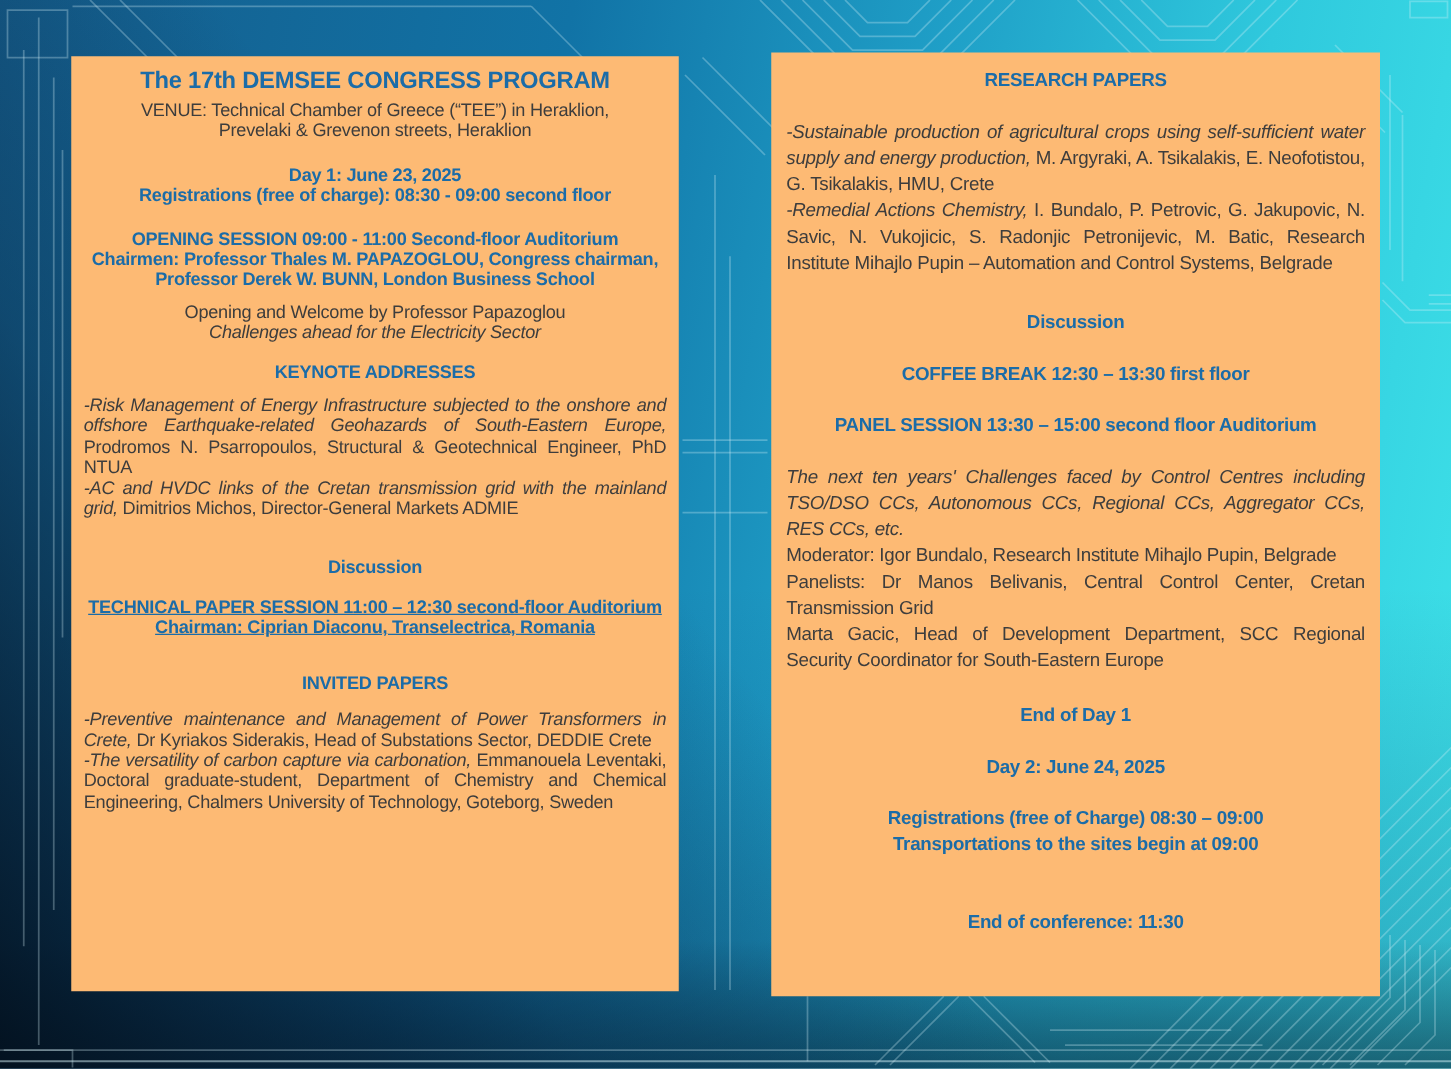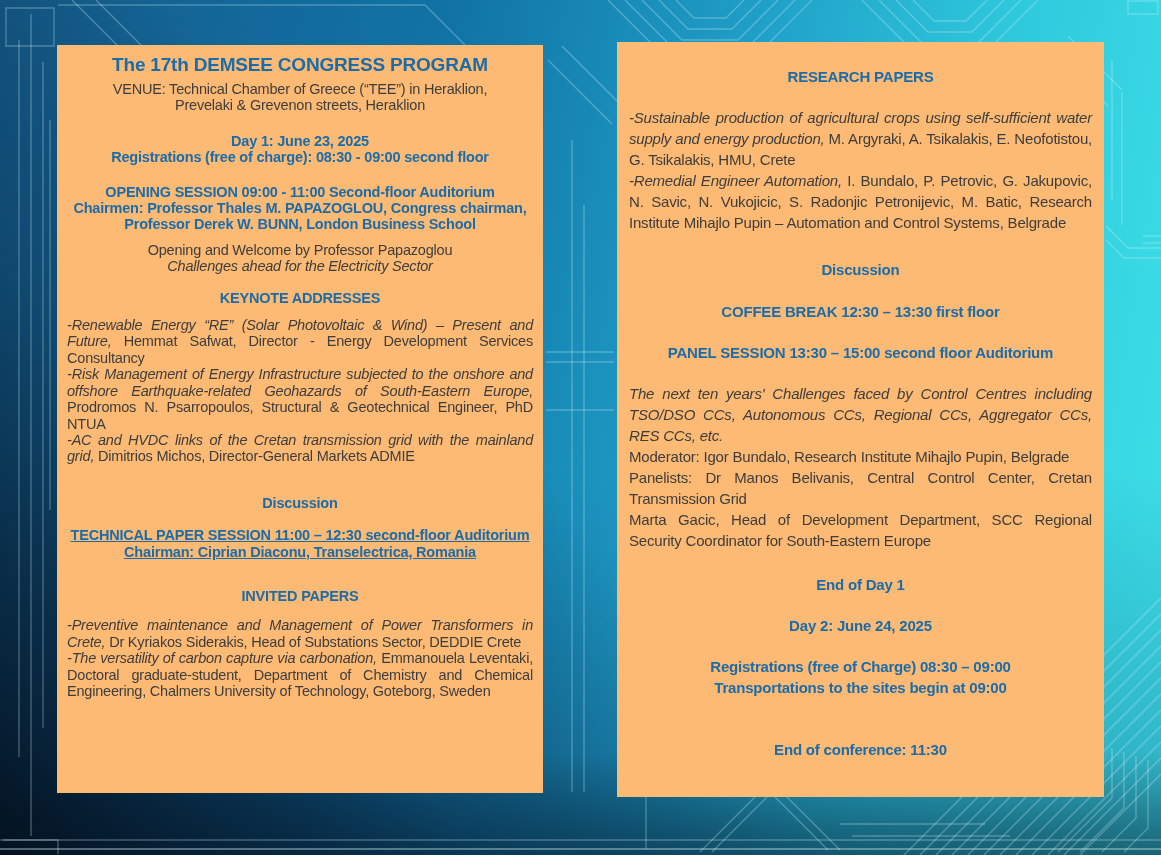--- a/index.html
+++ b/index.html
@@ -25,21 +25,21 @@
     color:#3d3d3d;
   }
   .card-left{
     left:57px;top:45px;width:486px;height:748px;
     padding:6px 10px;
     font-size:14.5px;line-height:16.4px;
     letter-spacing:-0.2px;
   }
   .card-right{
     left:617px;top:42px;width:487px;height:755px;
-    padding:24px 12px;
+    padding:12px 12px;
     font-size:15px;line-height:21px;
     letter-spacing:-0.2px;
   }
   .ttl{
     text-align:center;font-weight:bold;font-size:19px;line-height:24px;
     margin:2px 0 4px 0;color:#1b6ca8;
   }
   .ctr{text-align:center;}
   .h{color:#1b6ca8;font-weight:bold;text-align:center;}
   .b{text-align:justify;}
@@ -165,41 +165,40 @@
       <p>Professor Derek W. BUNN, London Business School</p>
     </div>
     <div class="ctr l-welcome">
       <p>Opening and Welcome by Professor Papazoglou</p>
       <p><em>Challenges ahead for the Electricity Sector</em></p>
     </div>
     <div class="h l-salutes">
       <p>KEYNOTE ADDRESSES</p>
     </div>
     <div class="b l-keynotes">
-      <p><em>-Renewable Energy “RE” (Solar Photovoltaic &amp; Wind) – Present and Future,</em><span> Hemmat Safwat, Director - Energy Development Services Consultancy</span></p>
       <p><em>-Risk Management of Energy Infrastructure subjected to the onshore and offshore Earthquake-related Geohazards of South-Eastern Europe,</em><span> Prodromos N. Psarropoulos, Structural &amp; Geotechnical Engineer, PhD NTUA</span></p>
       <p><em>-AC and HVDC links of the Cretan transmission grid with the mainland grid,</em><span> Dimitrios Michos, Director-General Markets ADMIE</span></p>
     </div>
     <div class="h l-disc">Discussion</div>
     <div class="h l-tech">
       <p>TECHNICAL PAPER SESSION 11:00 – 12:30 second-floor Auditorium</p>
       <p>Chairman: Ciprian Diaconu, Transelectrica, Romania</p>
     </div>
     <div class="h l-invited-h">INVITED PAPERS</div>
     <div class="b l-invited">
       <p><em>-Preventive maintenance and Management of Power Transformers in Crete,</em><span> Dr Kyriakos Siderakis, Head of Substations Sector, DEDDIE Crete</span></p>
       <p><em>-The versatility of carbon capture via carbonation,</em><span> Emmanouela Leventaki, Doctoral graduate-student, Department of Chemistry and Chemical Engineering, Chalmers University of Technology, Goteborg, Sweden</span></p>
     </div>
   </div>
 
   <div class="card card-right">
     <div class="h">RESEARCH PAPERS</div>
     <div class="b r-research">
       <p><em>-Sustainable production of agricultural crops using self-sufficient water supply and energy production,</em><span> M. Argyraki, A. Tsikalakis, E. Neofotistou, G. Tsikalakis, HMU, Crete</span></p>
-      <p><em>-Remedial Engineer Automation,</em><span> I. Bundalo, P. Petrovic, G. Jakupovic, N. Savic, N. Vukojicic, S. Radonjic Petronijevic, M. Batic, Research Institute Mihajlo Pupin – Automation and Control Systems, Belgrade</span></p>
+      <p><em>-Remedial Actions Chemistry,</em><span> I. Bundalo, P. Petrovic, G. Jakupovic, N. Savic, N. Vukojicic, S. Radonjic Petronijevic, M. Batic, Research Institute Mihajlo Pupin – Automation and Control Systems, Belgrade</span></p>
     </div>
     <div class="h r-disc">Discussion</div>
     <div class="h r-coffee">COFFEE BREAK 12:30 – 13:30 first floor</div>
     <div class="h r-panel">PANEL SESSION 13:30 – 15:00 second floor Auditorium</div>
     <div class="b r-topic">
       <p><em>The next ten years' Challenges faced by Control Centres including TSO/DSO CCs, Autonomous CCs, Regional CCs, Aggregator CCs, RES CCs, etc.</em></p>
       <p>Moderator: Igor Bundalo, Research Institute Mihajlo Pupin, Belgrade</p>
       <p>Panelists: Dr Manos Belivanis, Central Control Center, Cretan Transmission Grid</p>
       <p>Marta Gacic, Head of Development Department, SCC Regional Security Coordinator for South-Eastern Europe</p>
     </div>

